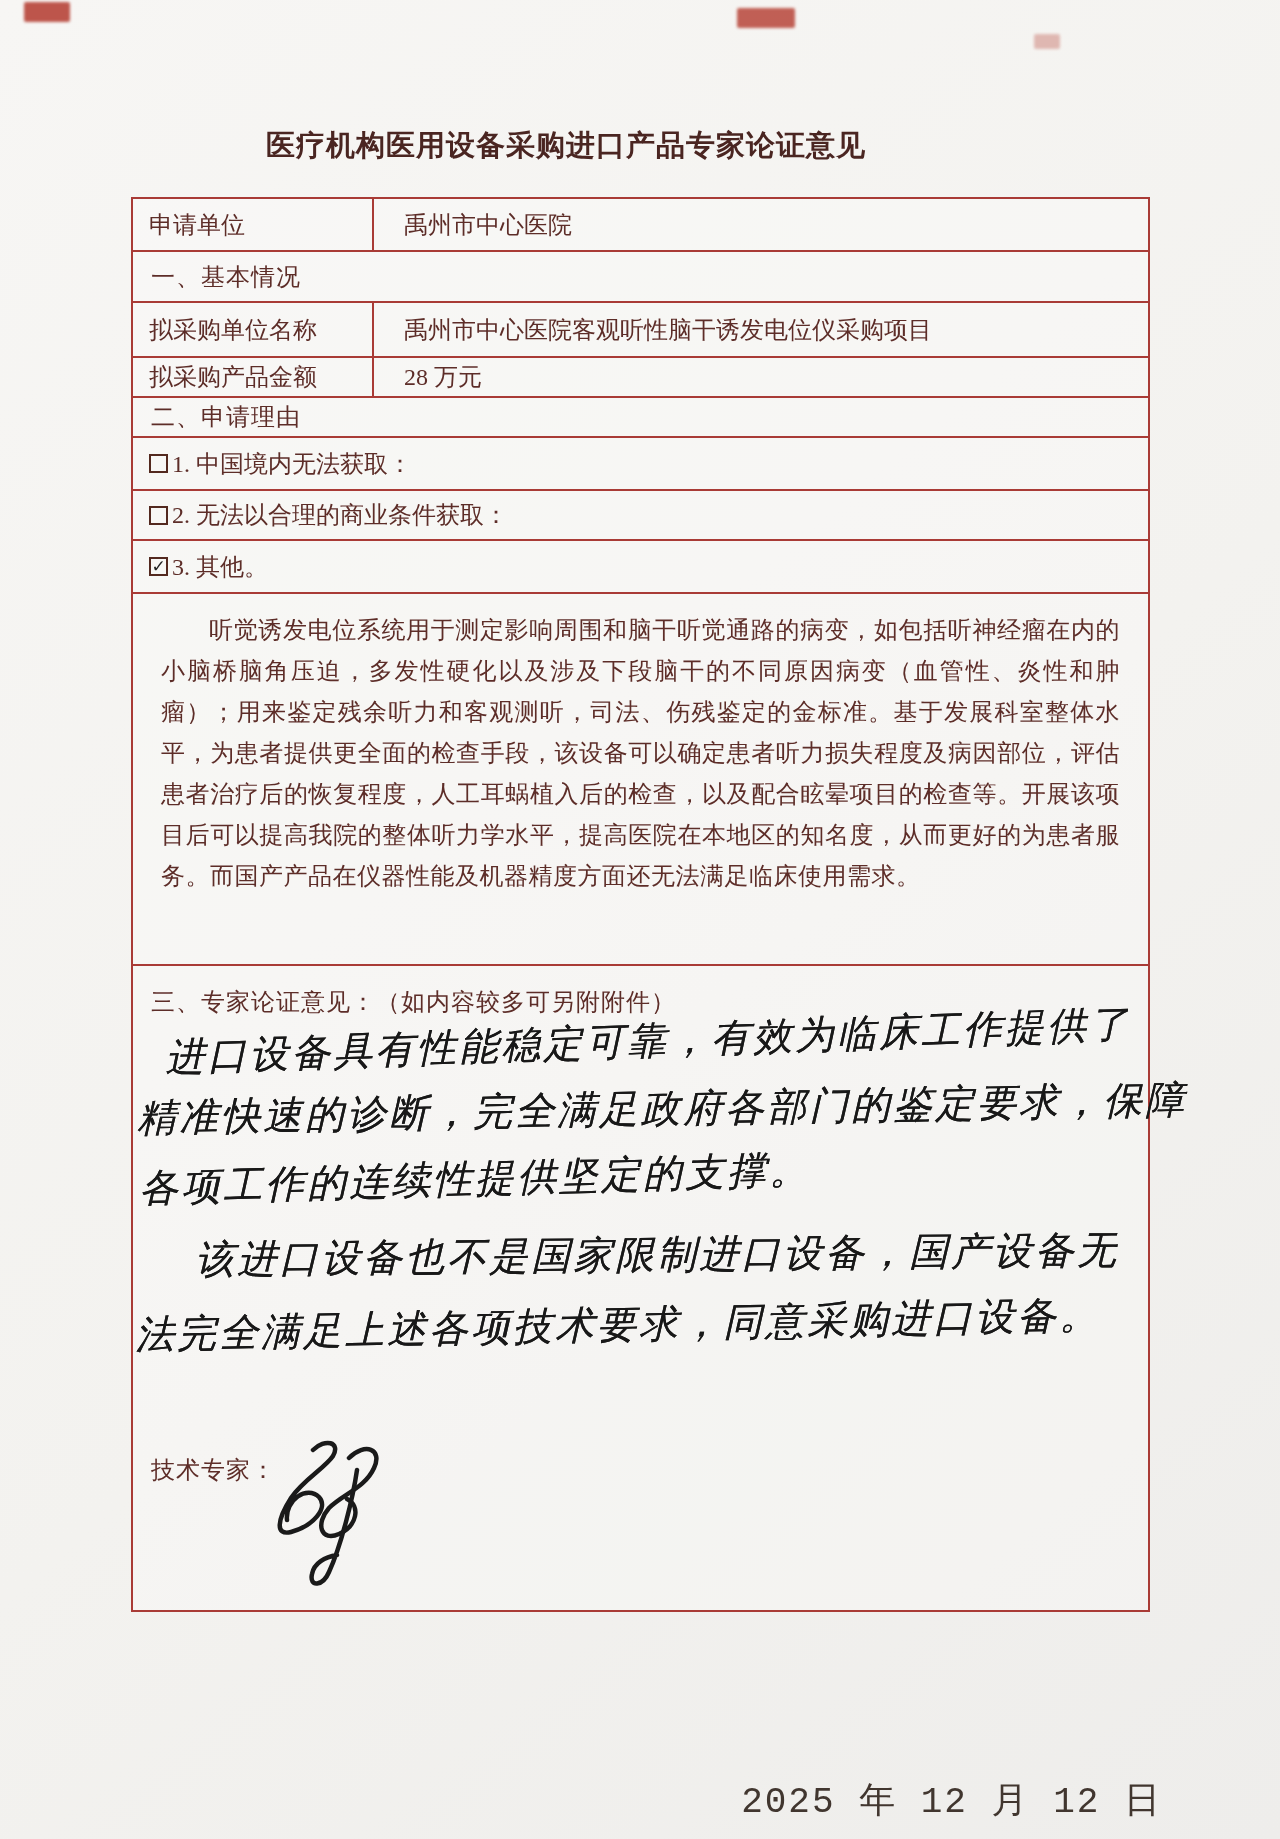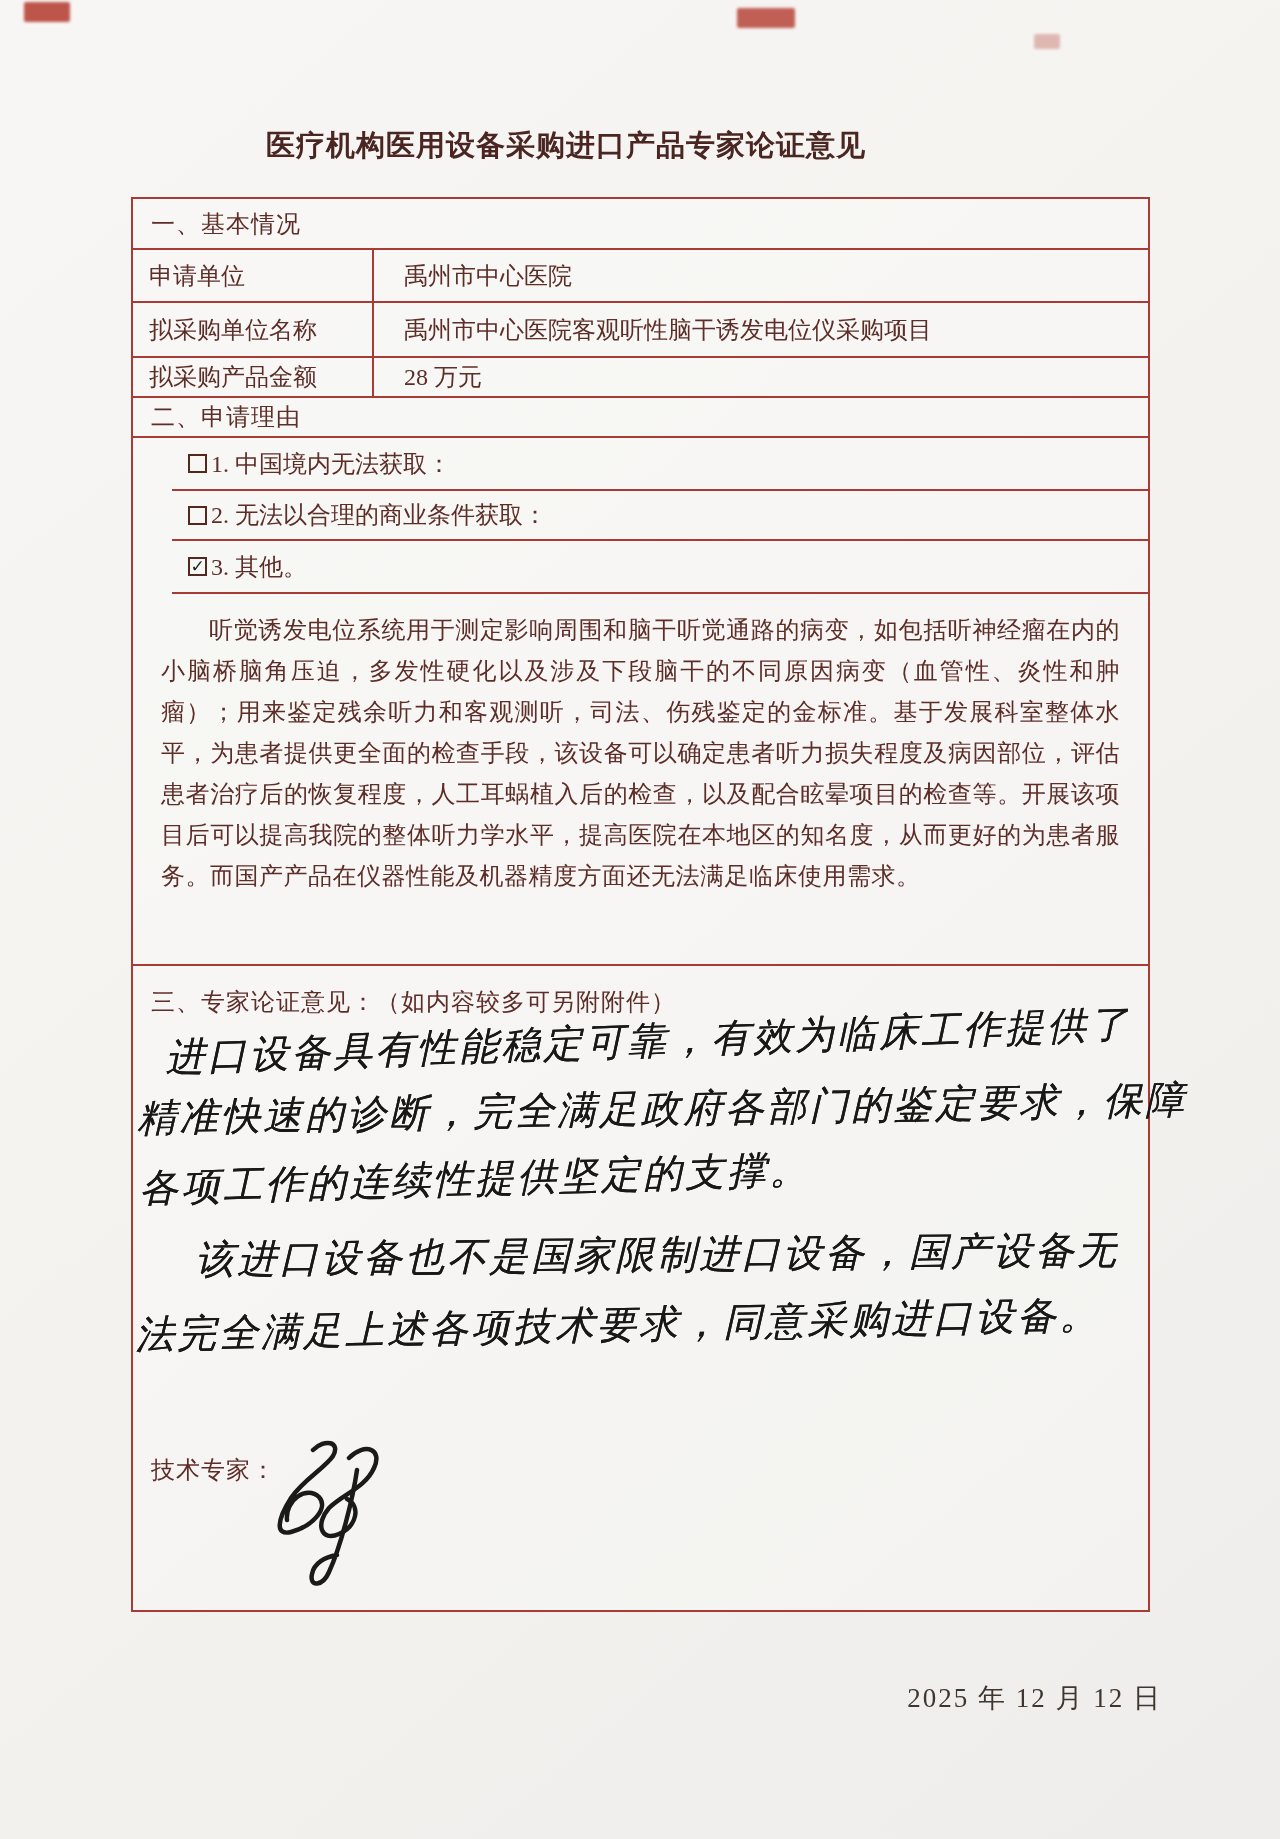--- a/index.html
+++ b/index.html
@@ -27,21 +27,21 @@
     color:#5d2d28;font-size:24px;
   }
   .row.h51{height:51px}.row.h53{height:53px}.row.h55{height:55px}
   .row.h52{height:40px}.row.h50{height:50px}
   .sec-header{padding-left:18px;letter-spacing:1px;}
   .cell-label{
     width:241px;align-self:stretch;display:flex;align-items:center;
     border-right:2px solid #a93b36;padding-left:16px;box-sizing:border-box;
   }
   .cell-value{padding-left:30px;}
-  .opt-row{padding-left:16px;margin-left:39px;}
+  .opt-row{padding-left:16px;}
   .checkbox{
     display:inline-flex;align-items:center;justify-content:center;
     width:19px;height:19px;border:2px solid #53291f;box-sizing:border-box;
     margin-right:4px;font-size:17px;line-height:17px;color:#222;
     font-family:"DejaVu Sans",sans-serif;
   }
   .para-row{
     display:block;height:372px;padding:16px 28px 0 28px;
     text-indent:2em;line-height:41px;text-align:justify;
     font-size:24px;letter-spacing:0.5px;color:#5d2d28;
@@ -57,48 +57,48 @@
     text-shadow:0 0 0.6px #222;
   }
   .hw.l1{left:32px;top:48px;transform:rotate(-2deg);}
   .hw.l2{left:4px;top:116px;transform:rotate(-1deg);}
   .hw.l3{left:6px;top:186px;transform:rotate(-1.6deg);}
   .hw.l4{left:62px;top:262px;transform:rotate(-0.6deg);}
   .hw.l5{left:2px;top:332px;transform:rotate(-1.2deg);}
   .expert-label{position:absolute;left:18px;top:488px;font-size:24px;color:#5d2d28;letter-spacing:1px;}
   .signature{position:absolute;left:118px;top:468px;}
   .doc-date{
-    position:absolute;top:1680px;right:118px;
-    font-size:27px;color:#41362f;letter-spacing:2px;
+    position:absolute;top:1776px;right:118px;
+    font-size:36px;color:#41362f;letter-spacing:2px;font-family:Liberation Mono, monospace;
   }
   .mark{position:absolute;background:#b43a2e;filter:blur(1.5px);border-radius:2px;}
   .mark.m1{left:24px;top:2px;width:46px;height:20px;opacity:.85;}
   .mark.m2{left:737px;top:8px;width:58px;height:20px;opacity:.8;}
   .mark.m3{left:1034px;top:34px;width:26px;height:15px;opacity:.32;}
 </style>
 </head>
 <body>
 
 <div class="page">
 
   <div class="mark m1"></div>
   <div class="mark m2"></div>
   <div class="mark m3"></div>
 
   <div class="title">医疗机构医用设备采购进口产品专家论证意见</div>
 
   <div class="doc-table">
 
-    <div class="row h51 sec-header">
-      <span>一、基本情况</span>
-    </div>
-
     <div class="row h53">
       <div class="cell-label">申请单位</div>
       <div class="cell-value">禹州市中心医院</div>
+    </div>
+
+    <div class="row h51 sec-header">
+      <span>一、基本情况</span>
     </div>
 
     <div class="row h55">
       <div class="cell-label">拟采购单位名称</div>
       <div class="cell-value">禹州市中心医院客观听性脑干诱发电位仪采购项目</div>
     </div>
 
     <div class="row h52">
       <div class="cell-label">拟采购产品金额</div>
       <div class="cell-value">28 万元</div>

